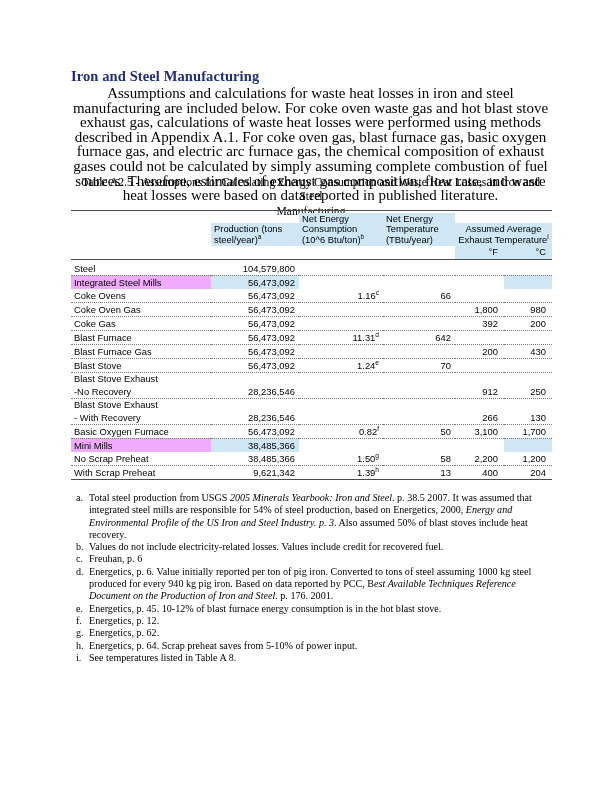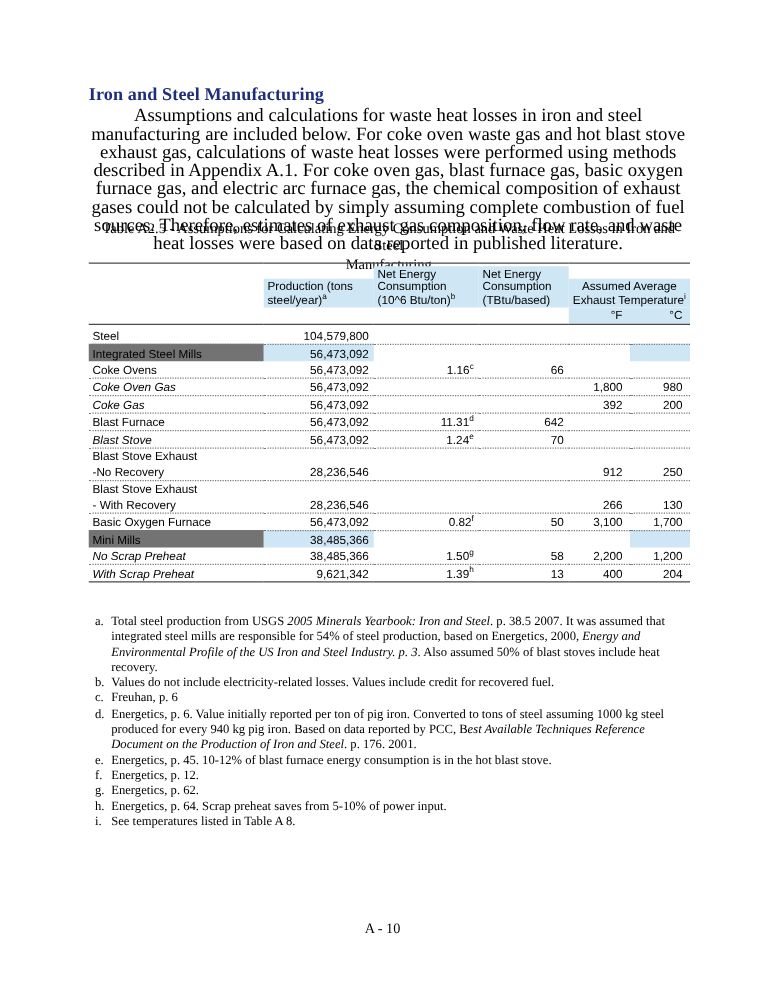--- a/index.html
+++ b/index.html
@@ -120,25 +120,25 @@
     line-height: 13px;
     border-bottom: 1px dotted #7a7a7a;
   }
   tr.drow.twoline td { height: 12px; line-height: 12px; border-bottom: none; }
 
   td.lbl { text-align: left; padding-left: 3px !important; }
   td.num { text-align: right; padding-right: 4px !important; }
   td.numc { text-align: right; padding-right: 6px !important; }
 
   .ind0 { padding-left: 3px !important; }
-  .ind1 { padding-left: 14px !important; font-style: italic; }
+  .ind1 { padding-left: 14px !important; }
   .ind2 { padding-left: 26px !important; }
 
   
-  tr.hilite td.lbl        { background: #737373; }
+  tr.hilite td.lbl        { background: #f0abfc; }
   tr.hilite td.c-prod     { background: #cfe7f5; }
   tr.hilite td.c-degc     { background: #cfe7f5; }
   tr.hilite td { border-bottom: none; }
 
   
 
   
   .notes {
     position: absolute;
     left: 76px;
@@ -199,21 +199,21 @@
           </tr>
           <tr class="hdr">
             <td class="lbl-col"></td>
             <td class="c-prod">
               <span class="hblue">Production (tons steel/year)<span class="sup">a</span></span>
             </td>
             <td class="c-btu">
               <span class="hblue">Net Energy Consumption (10^6 Btu/ton)<span class="sup">b</span></span>
             </td>
             <td class="c-tbtu">
-              <span class="hblue">Net Energy Consumption (TBtu/based)</span>
+              <span class="hblue">Net Energy Temperature (TBtu/year)</span>
             </td>
             <td class="c-degf" colspan="2">
               <span class="hdr-temp-group">Assumed Average Exhaust Temperature<span class="sup">i</span></span>
             </td>
           </tr>
           <tr class="hdr">
             <td></td>
             <td></td>
             <td></td>
             <td></td>
@@ -267,20 +267,28 @@
             <td class="numc c-degf">392</td>
             <td class="numc c-degc">200</td>
           </tr>
           <tr class="drow">
             <td class="lbl ind0">Blast Furnace</td>
             <td class="num c-prod">56,473,092</td>
             <td class="num c-btu">11.31<span class="sup">d</span></td>
             <td class="num c-tbtu">642</td>
             <td class="numc c-degf"></td>
             <td class="numc c-degc"></td>
+          </tr>
+          <tr class="drow">
+            <td class="lbl ind1">Blast Furnace Gas</td>
+            <td class="num c-prod">56,473,092</td>
+            <td class="num c-btu"></td>
+            <td class="num c-tbtu"></td>
+            <td class="numc c-degf">200</td>
+            <td class="numc c-degc">430</td>
           </tr>
           <tr class="drow">
             <td class="lbl ind1">Blast Stove</td>
             <td class="num c-prod">56,473,092</td>
             <td class="num c-btu">1.24<span class="sup">e</span></td>
             <td class="num c-tbtu">70</td>
             <td class="numc c-degf"></td>
             <td class="numc c-degc"></td>
           </tr>
           <tr class="drow twoline">
@@ -359,15 +367,14 @@
       <div class="note"><span class="mk">b.</span><span>Values do not include electricity-related losses.  Values include credit for recovered fuel.</span></div>
       <div class="note"><span class="mk">c.</span><span>Freuhan, p. 6</span></div>
       <div class="note"><span class="mk">d.</span><span>Energetics, p. 6.  Value initially reported per ton of pig iron.  Converted to tons of steel assuming 1000 kg  steel produced for every 940 kg pig iron.  Based on data reported by PCC, B<span class="it">est Available Techniques Reference Document on the Production of Iron and Steel</span>. p. 176.  2001.</span></div>
       <div class="note"><span class="mk">e.</span><span>Energetics, p. 45.  10-12% of blast furnace energy consumption is in the hot blast stove.</span></div>
       <div class="note"><span class="mk">f.</span><span>Energetics, p. 12.</span></div>
       <div class="note"><span class="mk">g.</span><span>Energetics, p. 62.</span></div>
       <div class="note"><span class="mk">h.</span><span>Energetics, p. 64.  Scrap preheat saves from 5-10% of power input.</span></div>
       <div class="note"><span class="mk">i.</span><span>See temperatures listed in Table A 8.</span></div>
     </div>
 
-  <div class="footer">A - 10</div>
 
 </div>
 
 </body></html>

